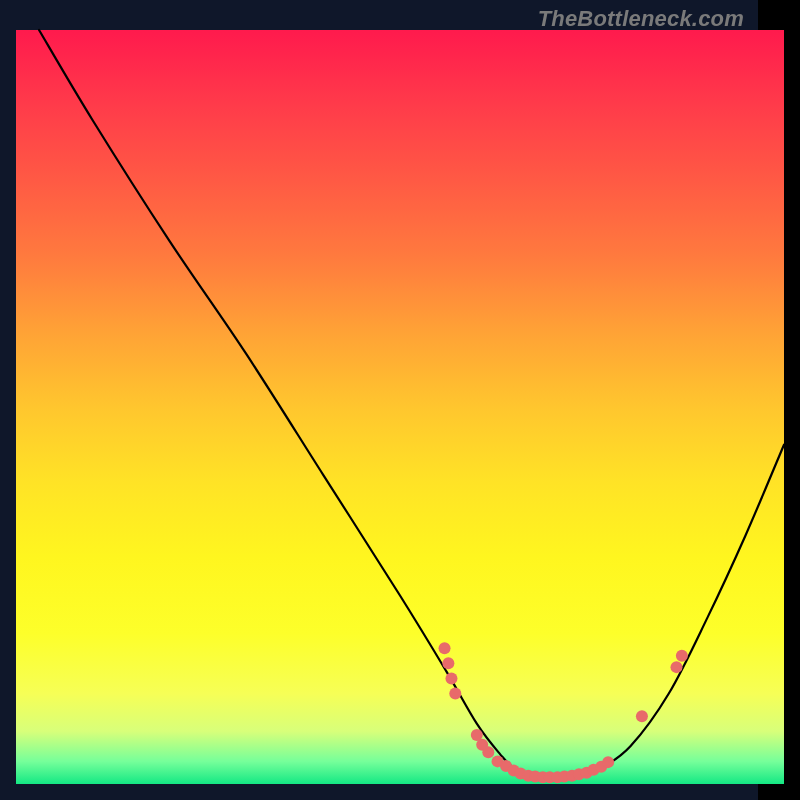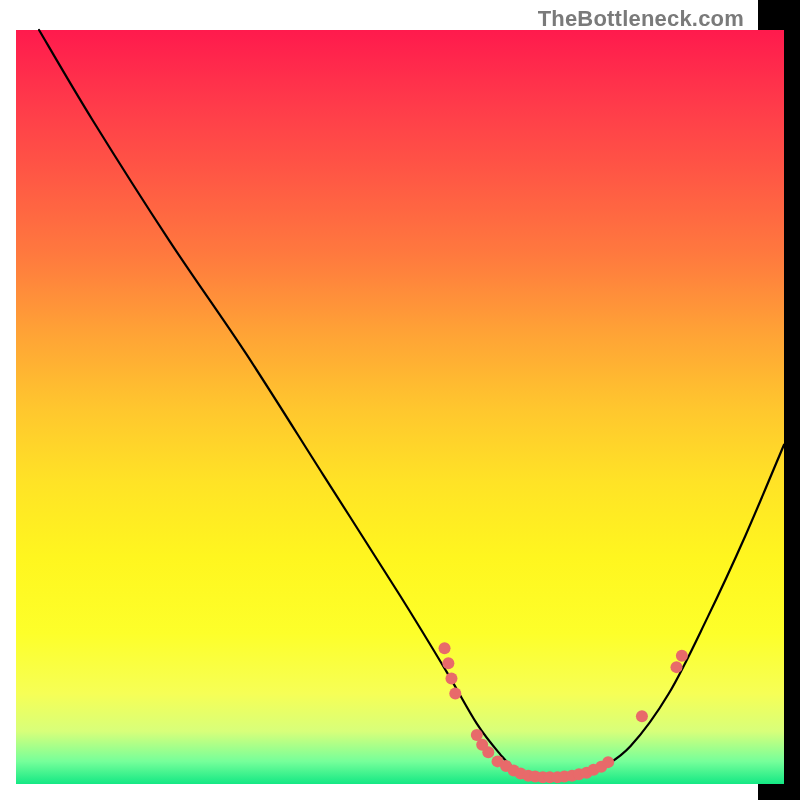--- a/index.html
+++ b/index.html
@@ -1,21 +1,22 @@
 <!DOCTYPE html>
 <html><head>
 <meta charset="utf-8">
 <style>
   * { margin: 0; padding: 0; box-sizing: border-box; }
   html, body { width: 800px; height: 800px; overflow: hidden; background: #000; }
   .chart-container {
     position: relative;
     width: 758px;
     height: 800px;
-    background: #ffffff;
+    background: #0f172a;
+    font-style: italic;
   }
   .plot-area {
     position: absolute;
     left: 16px;
     top: 30px;
     width: 768px;
     height: 754px;
     background: linear-gradient(to bottom,
       #ff1a4d 0%,
       #ff3b4a 10%,

